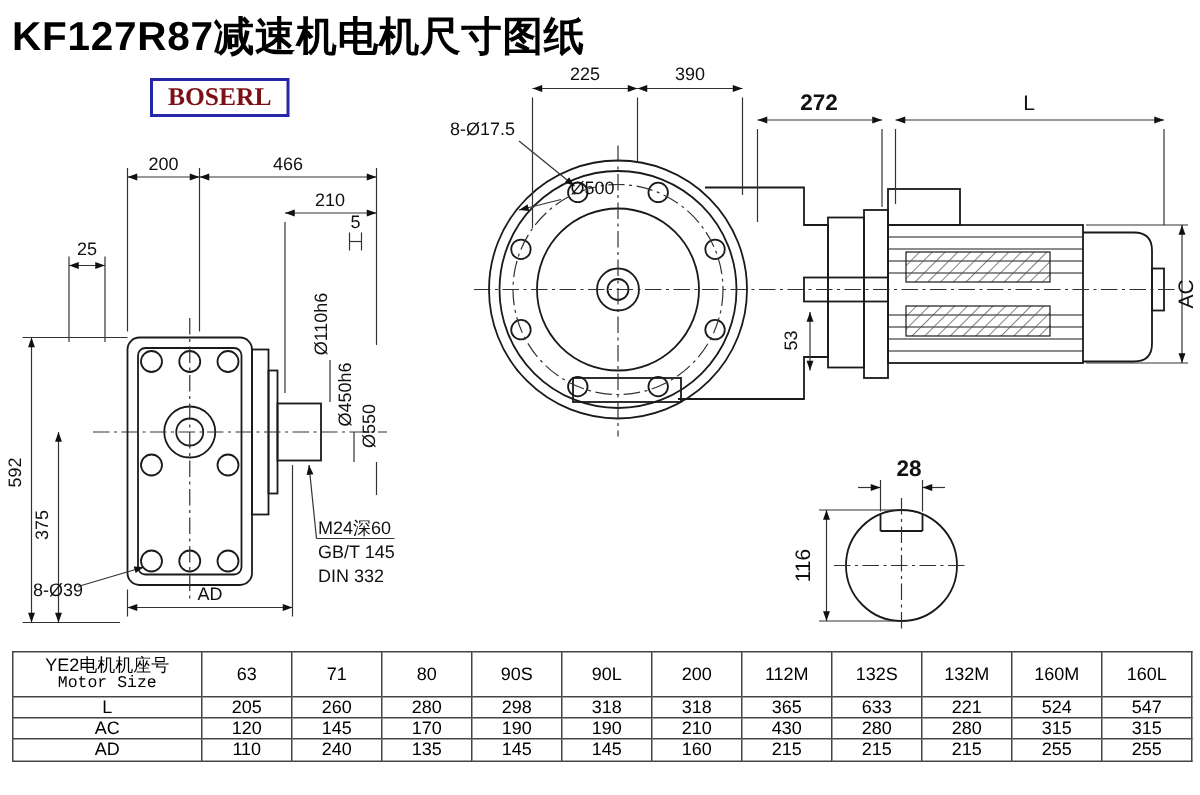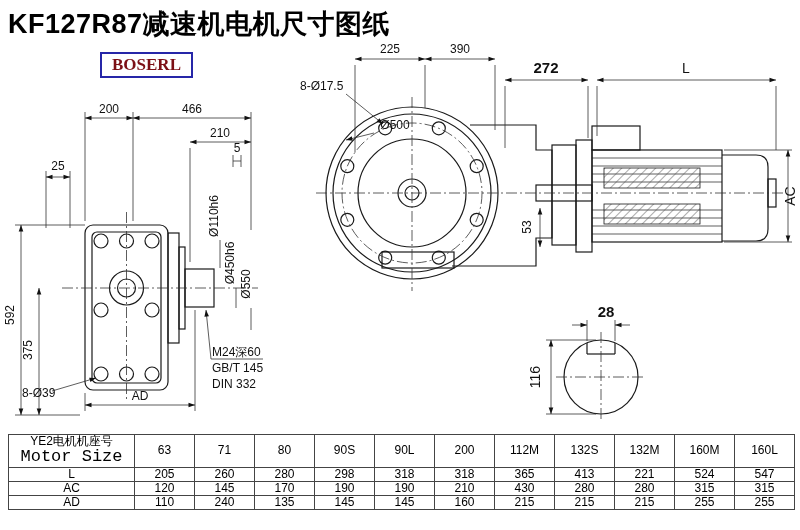--- a/index.html
+++ b/index.html
@@ -12,21 +12,21 @@
   svg.drawing { position:absolute; left:0; top:0; }
   svg text { font-family:"Liberation Sans", sans-serif; font-size:12px; fill:#111; }
   svg text.big { font-size:15px; font-weight:bold; }
   svg text.med { font-size:14px; }
   .dim-table { position:absolute; left:8px; top:434px; width:786px; border-collapse:collapse;
                table-layout:fixed; text-align:center; font-size:12px; }
   .dim-table th, .dim-table td { border:1px solid #444; padding:0; height:14px; font-weight:normal;
                                  width:60px; line-height:1.1; }
   .dim-table .first { width:126px; }
   .dim-table tr.hdr th { height:30px; }
-  .dim-table .en { font-family:"Liberation Mono", monospace; font-size:17px; }
+  .dim-table .en { font-family:"Liberation Mono", monospace; font-size:11px; }
 </style>
 </head>
 <body>
 
 <div class="canvas">
 
   <svg class="drawing" width="800" height="452" viewBox="0 0 800 452">
     <defs>
       <marker id="arr" viewBox="0 0 10 10" refX="9.5" refY="5" markerWidth="9" markerHeight="9" orient="auto-start-reverse">
         <path d="M0.5,1.8 L9.5,5 L0.5,8.2 Z" fill="#111"></path>
@@ -219,21 +219,21 @@
     </tr>
     <tr>
       <td class="first">L</td>
       <td>205</td>
       <td>260</td>
       <td>280</td>
       <td>298</td>
       <td>318</td>
       <td>318</td>
       <td>365</td>
-      <td>413</td>
+      <td>633</td>
       <td>221</td>
       <td>524</td>
       <td>547</td>
     </tr>
     <tr>
       <td class="first">AC</td>
       <td>120</td>
       <td>145</td>
       <td>170</td>
       <td>190</td>

